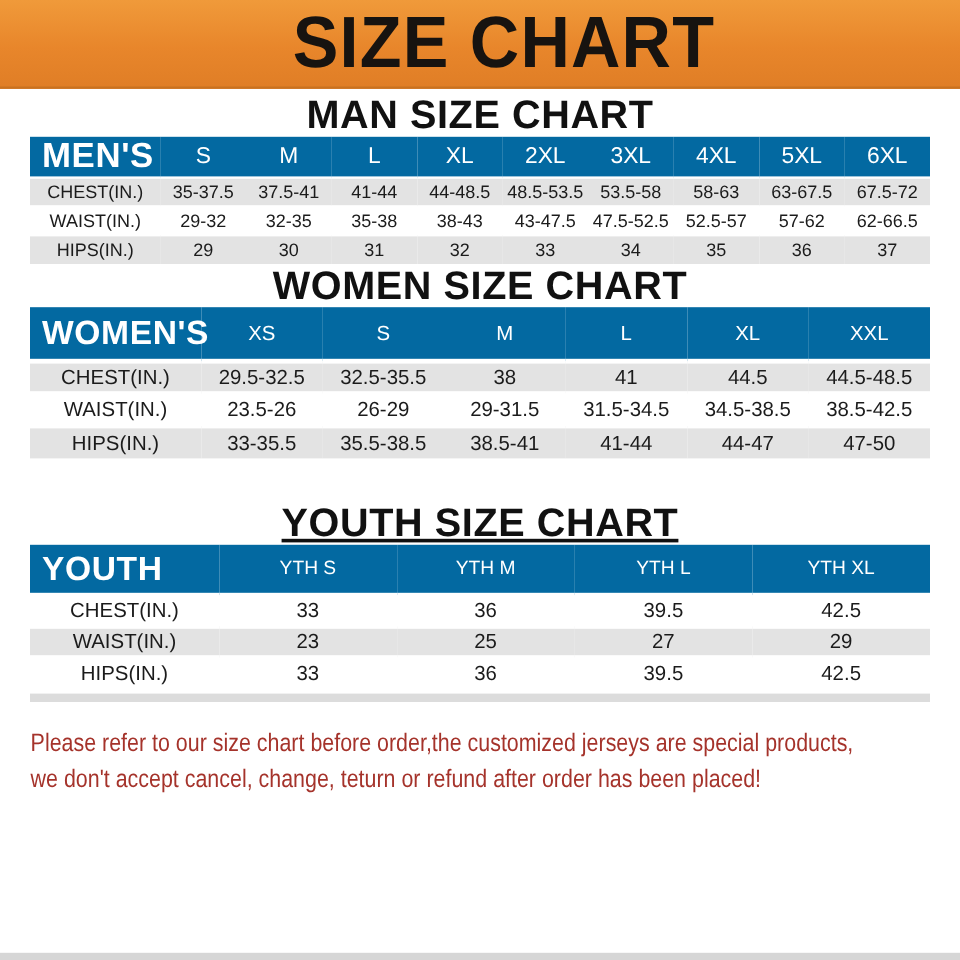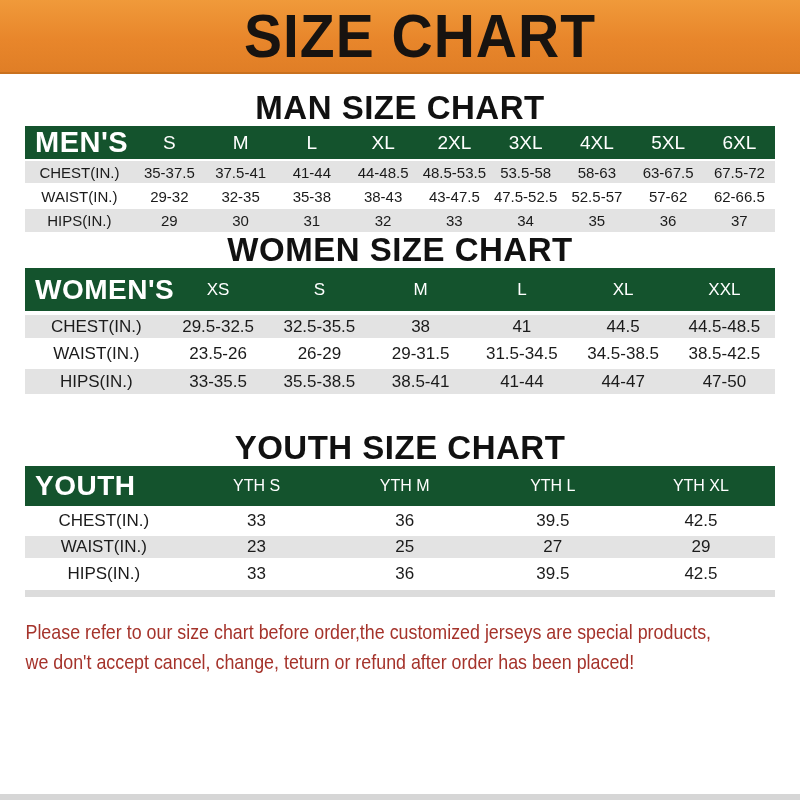--- a/index.html
+++ b/index.html
@@ -23,35 +23,35 @@
     font-size: 57px; font-weight: bold; color: #171310;
     letter-spacing: 1px; line-height: 1;
     transform: scaleY(1.06);
   }
 
   
   .section-heading {
     text-align: center; font-size: 33px; line-height: 36px;
     font-weight: bold; color: #111111; letter-spacing: 0.5px;
   }
-  .heading-man   { margin-top: 16px; }
+  .heading-man   { margin-top: 4px; }
   .heading-women { }
-  .heading-youth { margin-top: 36px; }
+  .heading-youth { margin-top: 36px; text-decoration: underline; }
 
   
   table.size-table {
     width: 750px; margin: 0 auto; border-collapse: collapse;
     table-layout: fixed;
   }
   .t-man   { margin-top: 12px; }
   .t-women { margin-top: 14px; }
   .t-youth { margin-top: 12px; }
 
   table.size-table thead th {
-    background: #14532d; color: #ffffff; font-weight: normal;
+    background: #0369a1; color: #ffffff; font-weight: normal;
     white-space: nowrap; padding: 0; margin-left: 23px;
   }
   table.size-table thead th.label-head {
     text-align: left; padding-left: 10px; font-weight: bold;
     letter-spacing: 0.5px;
   }
   table.size-table td {
     text-align: center; color: #1b1b1b; padding: 0;
     white-space: nowrap; border-top: 3px solid #ffffff;
   }

